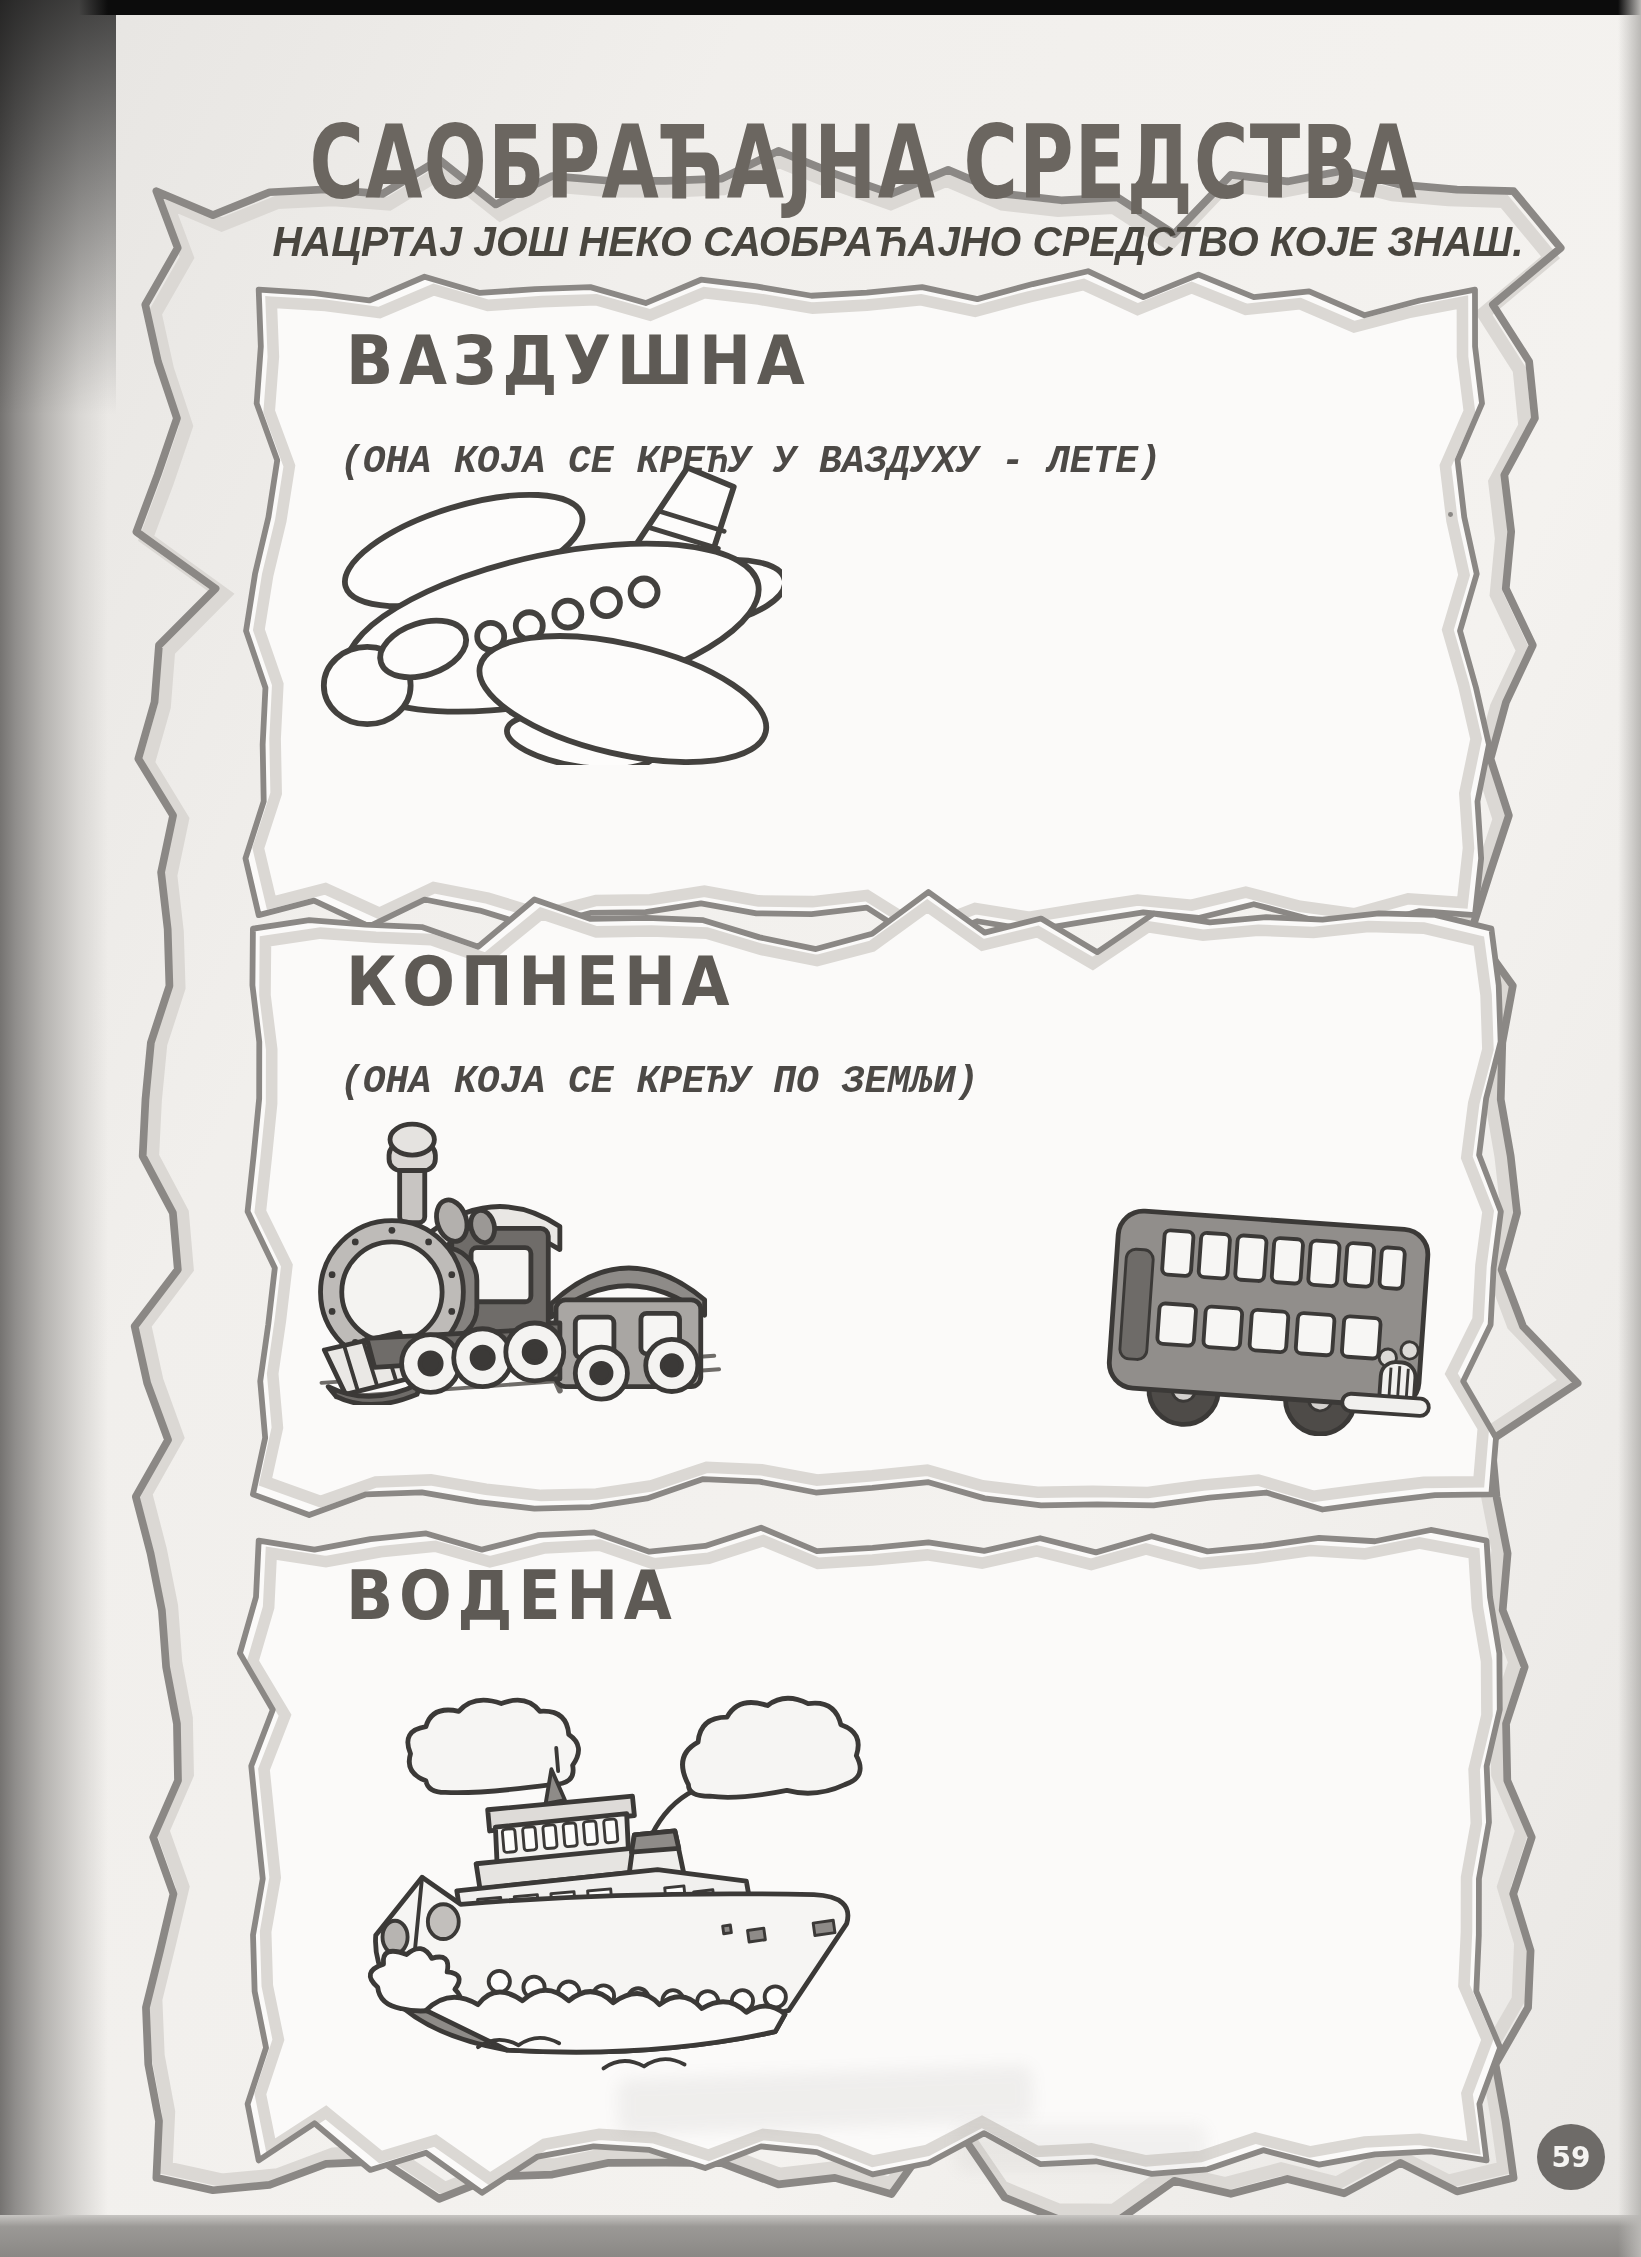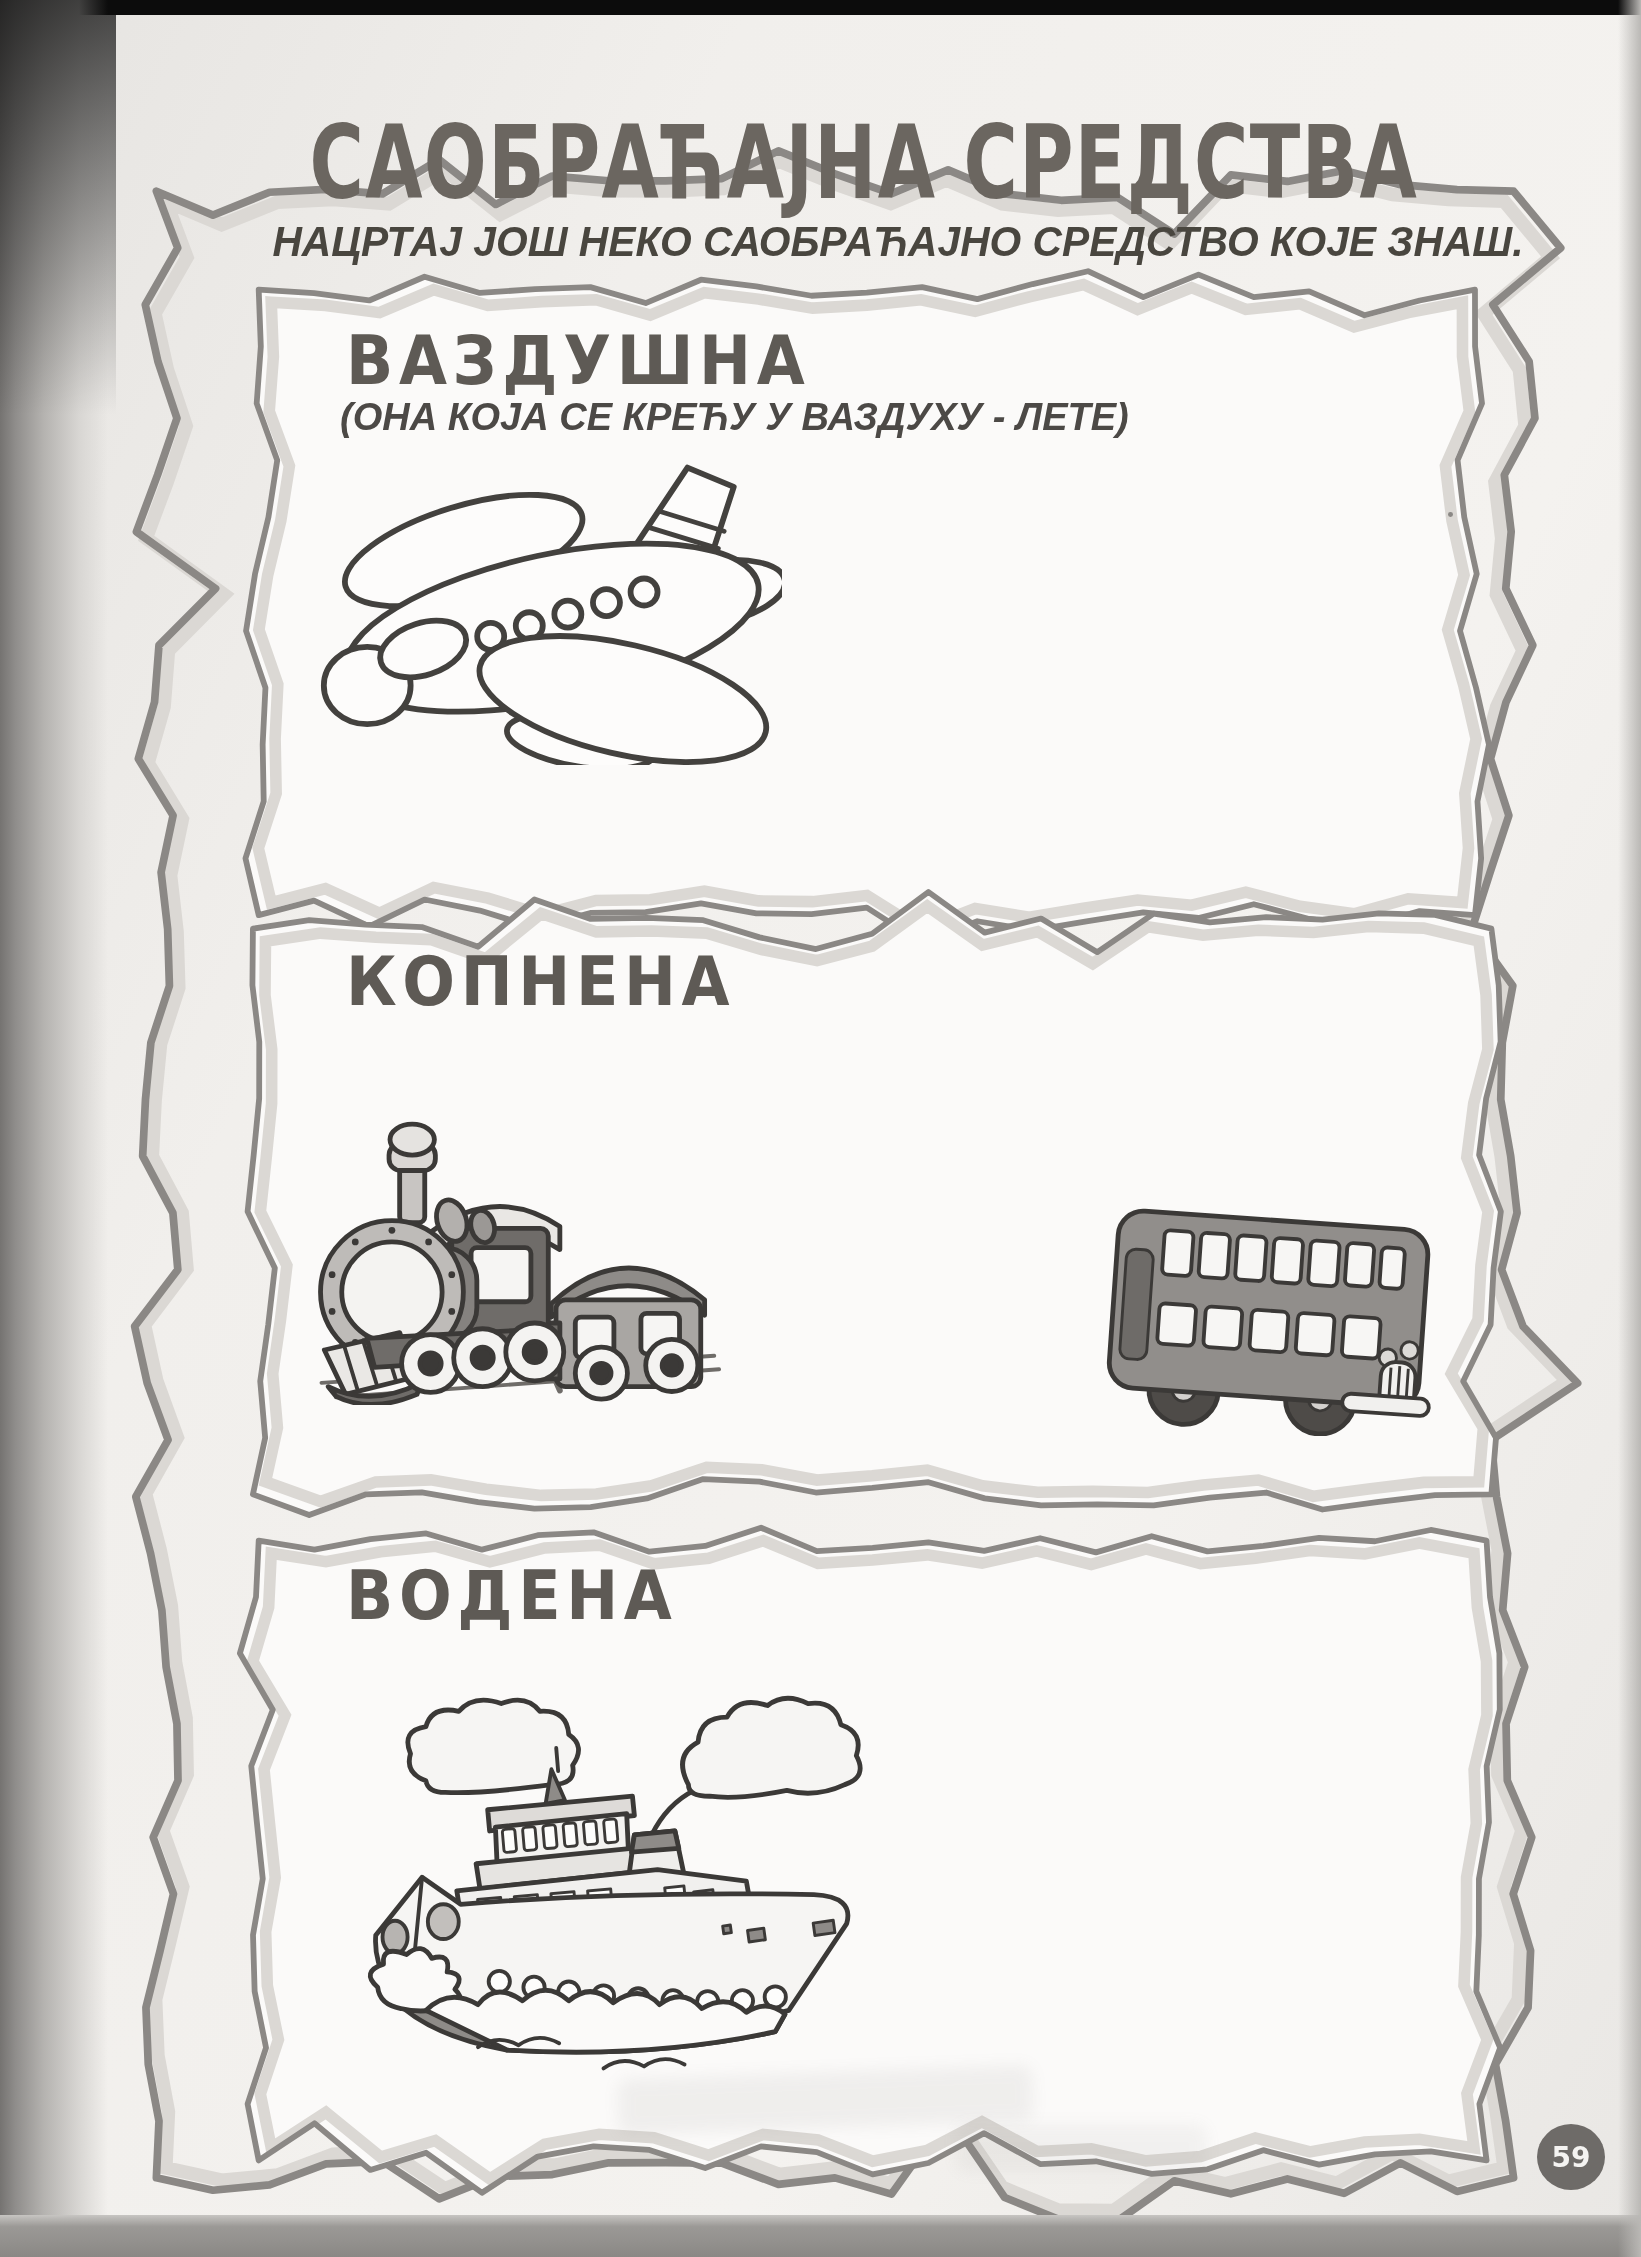--- a/index.html
+++ b/index.html
@@ -19,22 +19,22 @@
 
   .title{position:absolute;top:112px;left:135px;width:1342px;text-align:center;
          font-weight:bold;font-size:100px;line-height:1.0;color:#6b6660;
          letter-spacing:1.9px;white-space:nowrap;transform:scaleX(.74) scaleY(1.02);transform-origin:center top;}
   .subtitle{position:absolute;top:218px;left:174px;width:1448px;text-align:center;
          font-family:"Liberation Sans",sans-serif;font-style:italic;font-weight:bold;
          font-size:42px;color:#49463f;white-space:nowrap;transform:scaleX(.97);transform-origin:center top;}
 
   .sec-h{position:absolute;left:346px;font-size:64px;font-weight:bold;color:#5e5a55;
          letter-spacing:5.8px;white-space:nowrap;transform:scaleX(.97) scaleY(1.06);transform-origin:left top;}
-  .sec-d{position:absolute;left:340px;font-family:Liberation Sans, sans-serif;
-         font-style:italic;font-weight:bold;font-size:38px;color:#4c4946;white-space:nowrap;}
+  .sec-d{position:absolute;left:340px;font-family:Liberation Mono, monospace;
+         font-style:italic;font-weight:bold;font-size:38px;color:#4c4946;white-space:nowrap;margin-top:44px;}
   .h-air{top:321px;} .d-air{top:396px;}
   .h-land{top:942px;} .d-land{top:1016px;}
   .h-water{top:1556px;} .d-water{top:1630px;}
 
   .illu{position:absolute;}
   .illu-plane{left:319px;top:446px;width:463px;height:319px;}
   .illu-train{left:307px;top:1101px;width:415px;height:304px;}
   .illu-bus{left:1097px;top:1197px;width:344px;height:239px;}
   .illu-ship{left:333px;top:1692px;width:541px;height:386px;}
 
@@ -94,20 +94,21 @@
         <circle cx="218" cy="186" r="14"></circle>
       <circle cx="258" cy="174" r="14"></circle>
         <circle cx="298" cy="162" r="14"></circle>
         <circle cx="337" cy="151" r="14"></circle>
       <ellipse cx="272" cy="306" rx="78" ry="26" transform="rotate(9 272 306)"></ellipse>
       <ellipse cx="315" cy="262" rx="152" ry="57" transform="rotate(13 315 262)"></ellipse>
     </g>
   </svg>
 
   <div class="sec-h h-land">КОПНЕНА</div>
+  <div class="sec-d d-land">(ОНА КОЈА СЕ КРЕЋУ ПО ЗЕМЉИ)</div>
 
   <svg class="illu illu-train" viewBox="0 0 430 315">
     <g stroke="#3b3937" stroke-width="5" stroke-linejoin="round" stroke-linecap="round">
       <path d="M15,292 L422,264 M30,307 L427,278" stroke="#6f6c69" stroke-width="4" fill="none"></path>
       <path d="M255,284 L262,300 M320,279 L327,295 M388,272 L395,288" stroke="#6f6c69" stroke-width="6" fill="none"></path>
       <path d="M253,210 Q330,138 412,206 L412,222 Q330,160 253,224 Z" fill="#8e8b88"></path>
       <rect x="258" y="206" width="150" height="90" rx="10" fill="#a9a6a3"></rect>
       <rect x="278" y="224" width="40" height="42" rx="6" fill="#f6f5f3"></rect>
       <rect x="346" y="220" width="40" height="42" rx="6" fill="#f6f5f3"></rect>
       <rect x="236" y="230" width="26" height="58" fill="#6f6c69"></rect>

